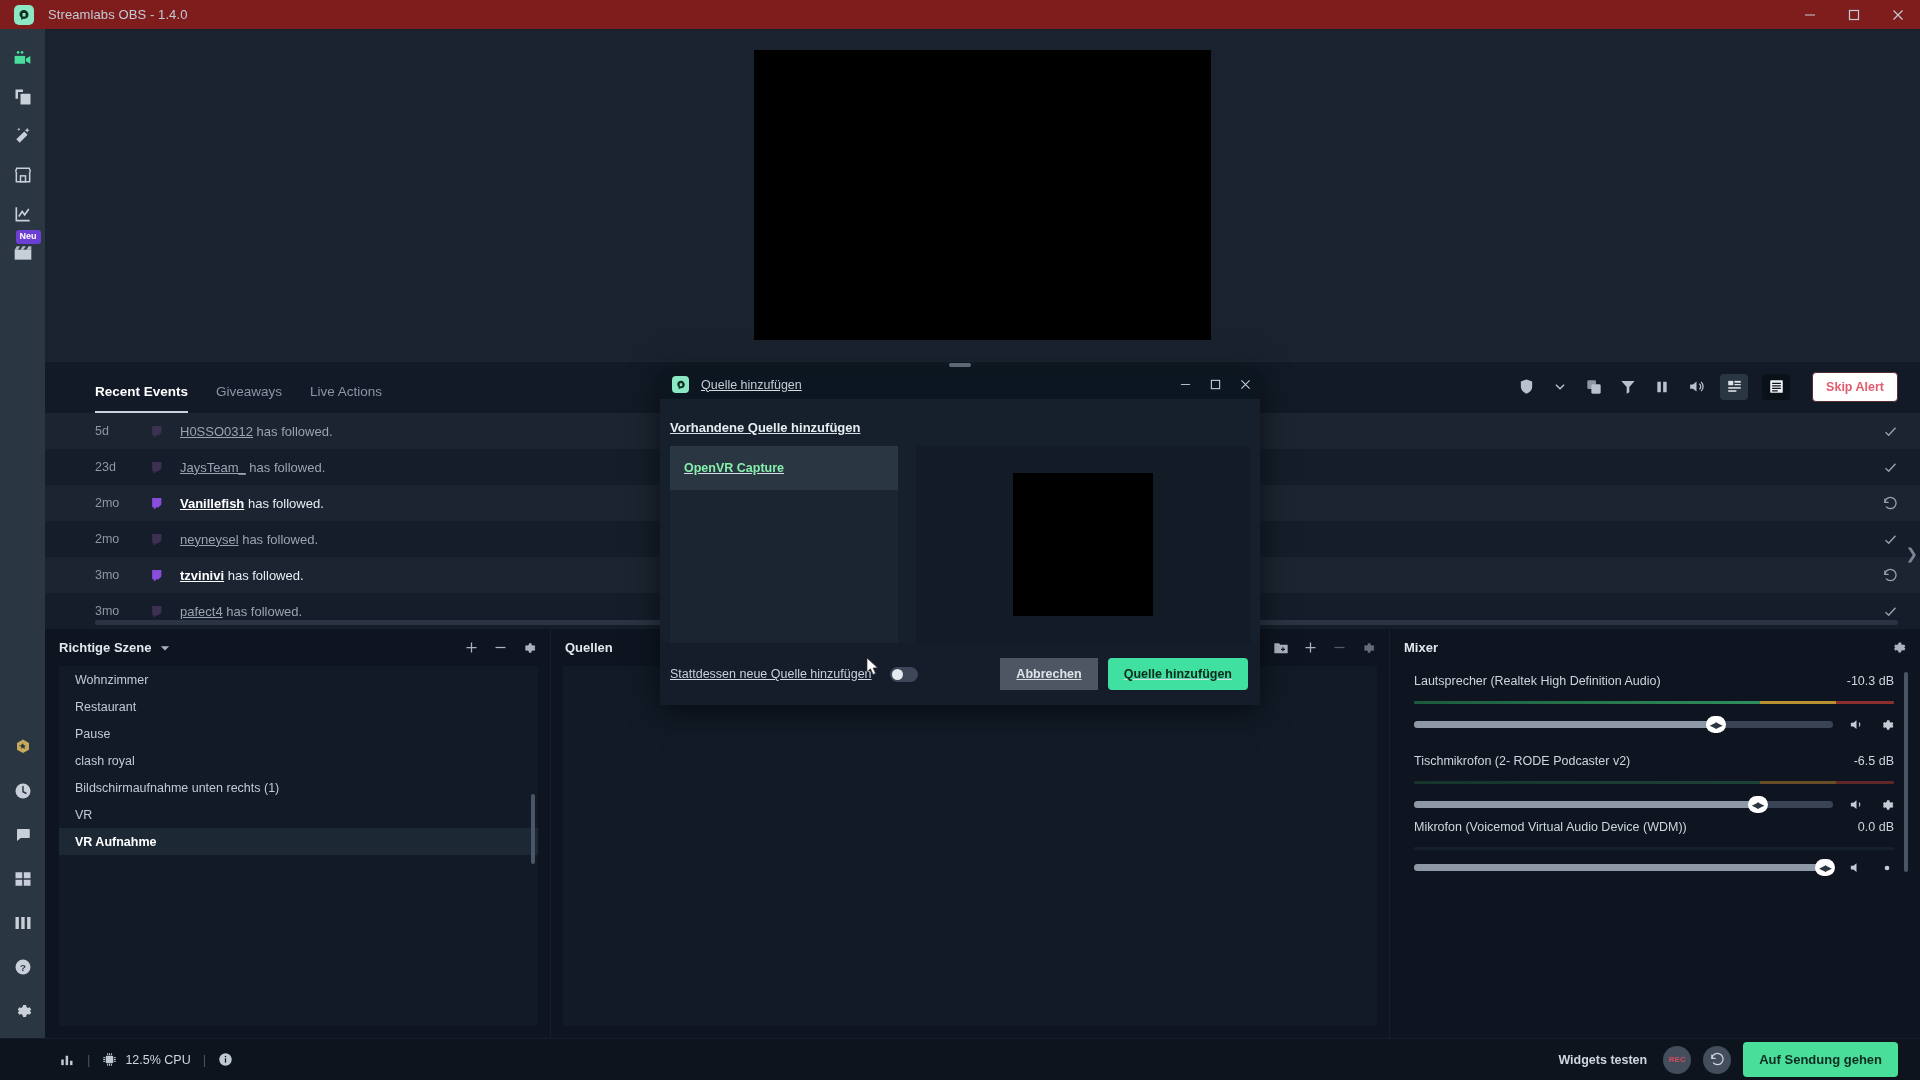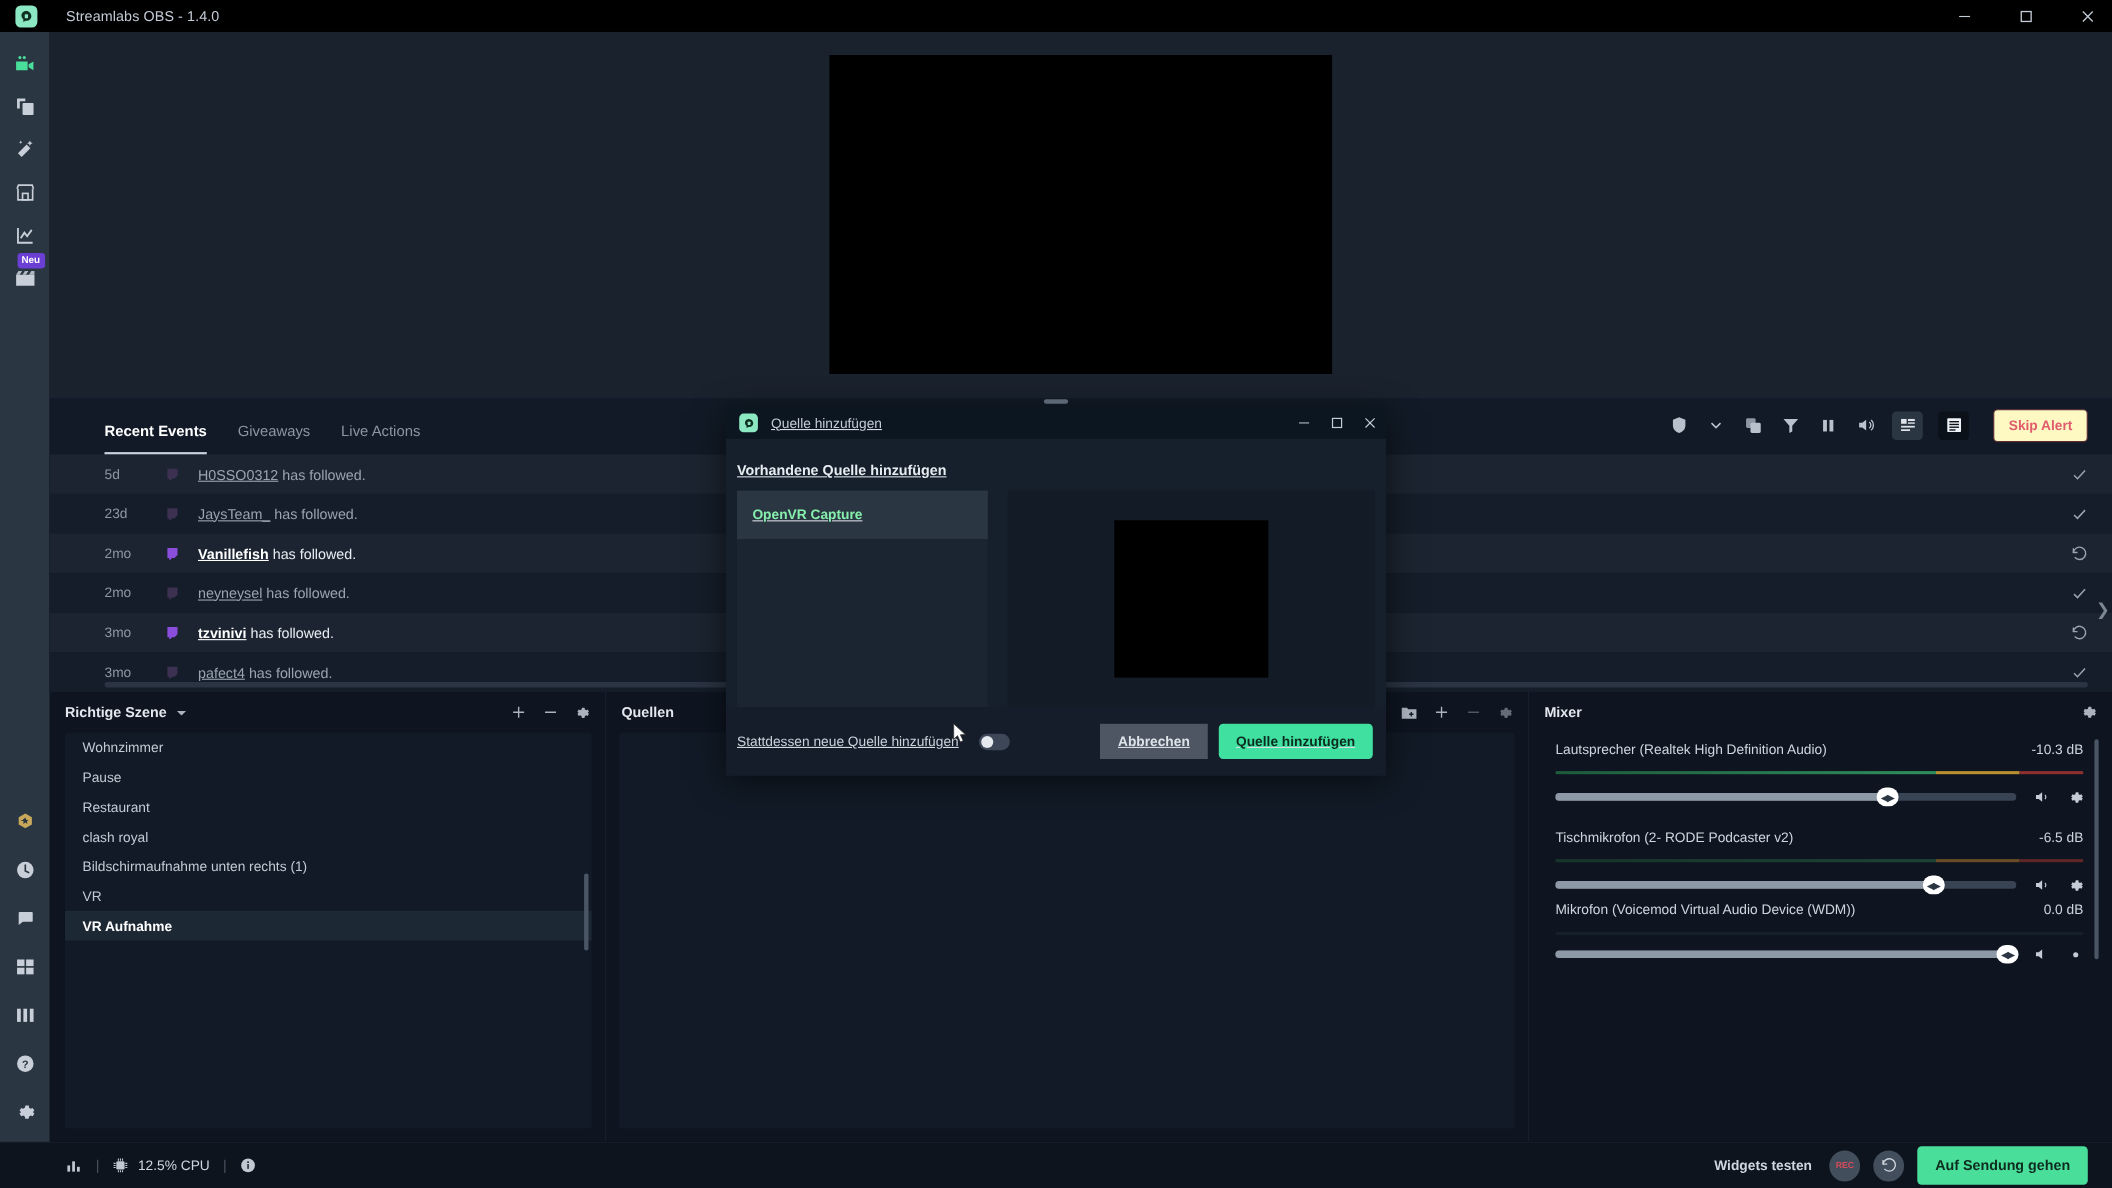--- a/index.html
+++ b/index.html
@@ -7,22 +7,22 @@
     width: 1920px; height: 1080px;
     background: #0e1520;
     font-family: "Liberation Sans", sans-serif;
     overflow: hidden;
     color: #d6dbe3;
   }
   .app { position: relative; width: 1920px; height: 1080px; display: flex; flex-direction: column; }
 
   
   .titlebar {
-    height: 29px; background: #000000; display: flex; align-items: center;
-    flex: 0 0 29px; position: relative; z-index: 40; gap: 12px;
+    height: 29px; background: #7f1d1d; display: flex; align-items: center;
+    flex: 0 0 29px; position: relative; z-index: 40;
   }
   .tb-logo {
     width: 20px; height: 20px; margin-left: 14px; border-radius: 5px;
     background: #8be8c2; display: flex; align-items: center; justify-content: center;
   }
   .tb-logo svg { display:block; }
   .tb-title { margin-left: 14px; font-size: 13px; color: #c3cbd6; letter-spacing:.1px;}
   .tb-spacer { flex: 1; }
   .tb-btn {
     width: 44px; height: 29px; display: flex; align-items: center; justify-content: center;
@@ -89,21 +89,21 @@
   .head-tools { display: flex; align-items: center; gap: 14px; padding-bottom: 2px; }
   .ht-ico { color: #b9c1cc; display: flex; align-items: center; justify-content: center; width: 20px; height: 20px;}
   .ht-ico svg { display: block; }
   .ht-box {
     width: 28px; height: 26px; border-radius: 4px; display: flex;
     align-items: center; justify-content: center; color: #dfe4ea;
   }
   .ht-box.sel { background: #2b3643; }
   .ht-box.dark { background: #0a1118; }
   .skip-alert {
-    margin-left: 8px; border: 1px solid #5b2b33; color: #e05c6e; background: #fef9c3;
+    margin-left: 8px; border: 1px solid #5b2b33; color: #e05c6e; background: #ffffff;
     font-size: 12.5px; font-weight: bold; border-radius: 4px; padding: 7px 13px;
   }
   .evt-list { flex: 1; overflow: hidden; }
   .evt-row {
     height: 36px; display: flex; align-items: center; padding-left: 50px; font-size: 13px;
   }
   .evt-row.odd { background: #1b2430; }
   .evt-row.even { background: #141d29; }
   .evt-time { width: 55px; color: #8d97a4; font-size: 12.5px; }
   .evt-platform { width: 30px; display: flex; align-items: center; }
@@ -560,22 +560,22 @@
                 </svg>
               </span>
             <span class="dh-ico">
                 <svg width="14" height="14" viewBox="0 0 24 24" fill="currentColor">
                   <path d="M12 8a4 4 0 100 8 4 4 0 000-8zm9 4l2-1.6-2-3.4-2.4 1a8 8 0 00-2-1.2L16.2 4h-4L11.4 6.8a8 8 0 00-2 1.2L7 7 5 10.4 7 12l-2 1.6 2 3.4 2.4-1a8 8 0 002 1.2l.6 2.8h4l.6-2.8a8 8 0 002-1.2l2.4 1 2-3.4z"></path>
                 </svg>
               </span>
           </div>
           <div class="dock-body">
             <div class="scene-item">Wohnzimmer</div>
+            <div class="scene-item">Restaurant</div>
             <div class="scene-item">Pause</div>
-            <div class="scene-item">Restaurant</div>
             <div class="scene-item">clash royal</div>
             <div class="scene-item">Bildschirmaufnahme unten rechts (1)</div>
             <div class="scene-item">VR</div>
             <div class="scene-item active">VR Aufnahme</div>
             <div class="scene-scroll"></div>
           </div>
         </div>
 
         <div class="dock dock-sources">
           <div class="dock-head">

